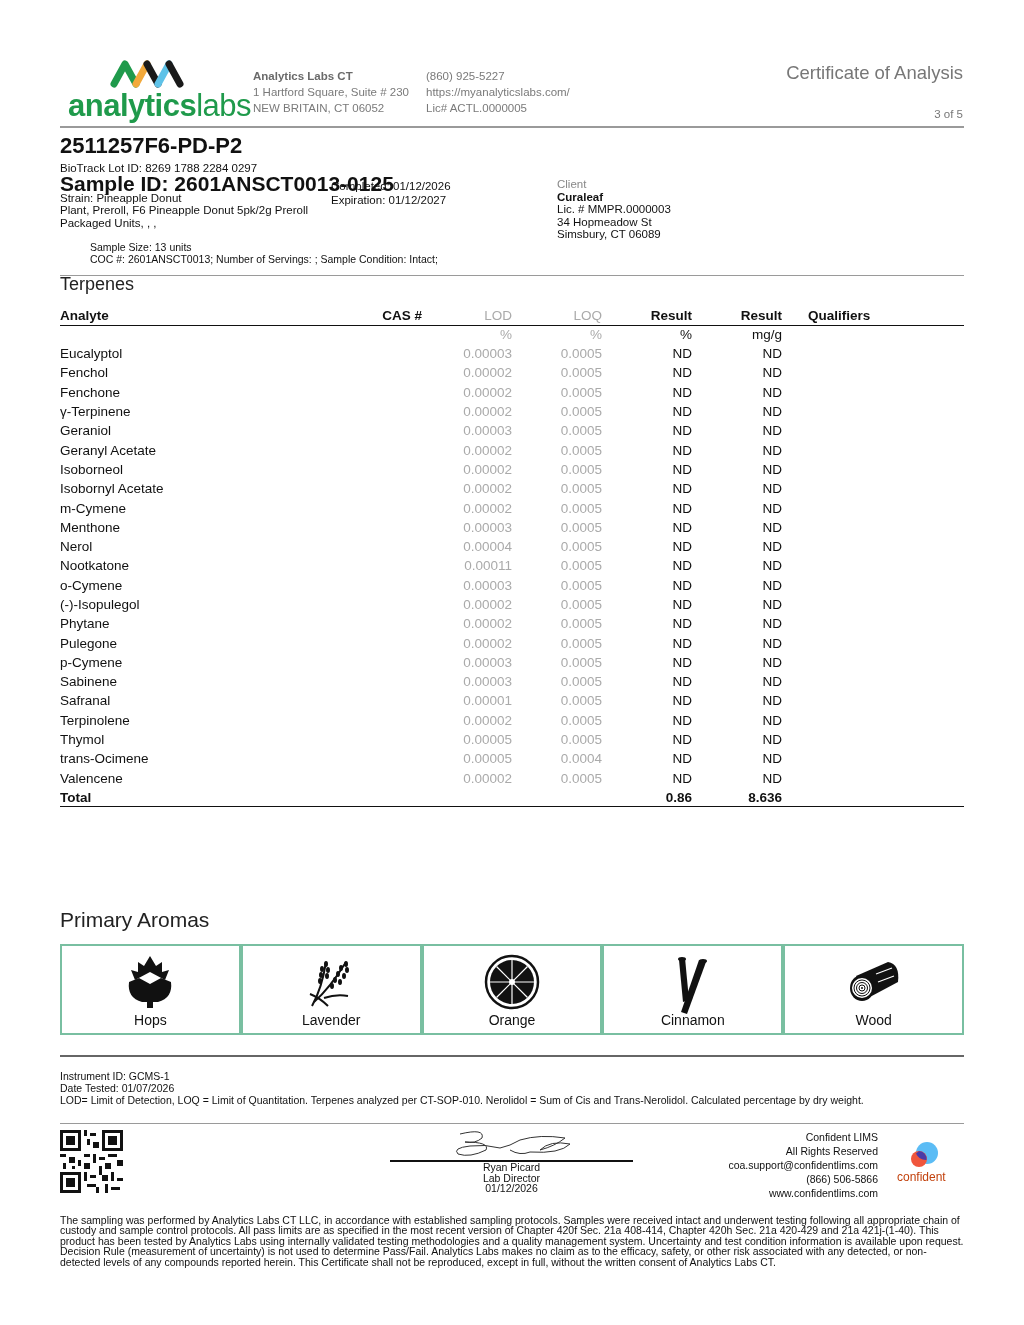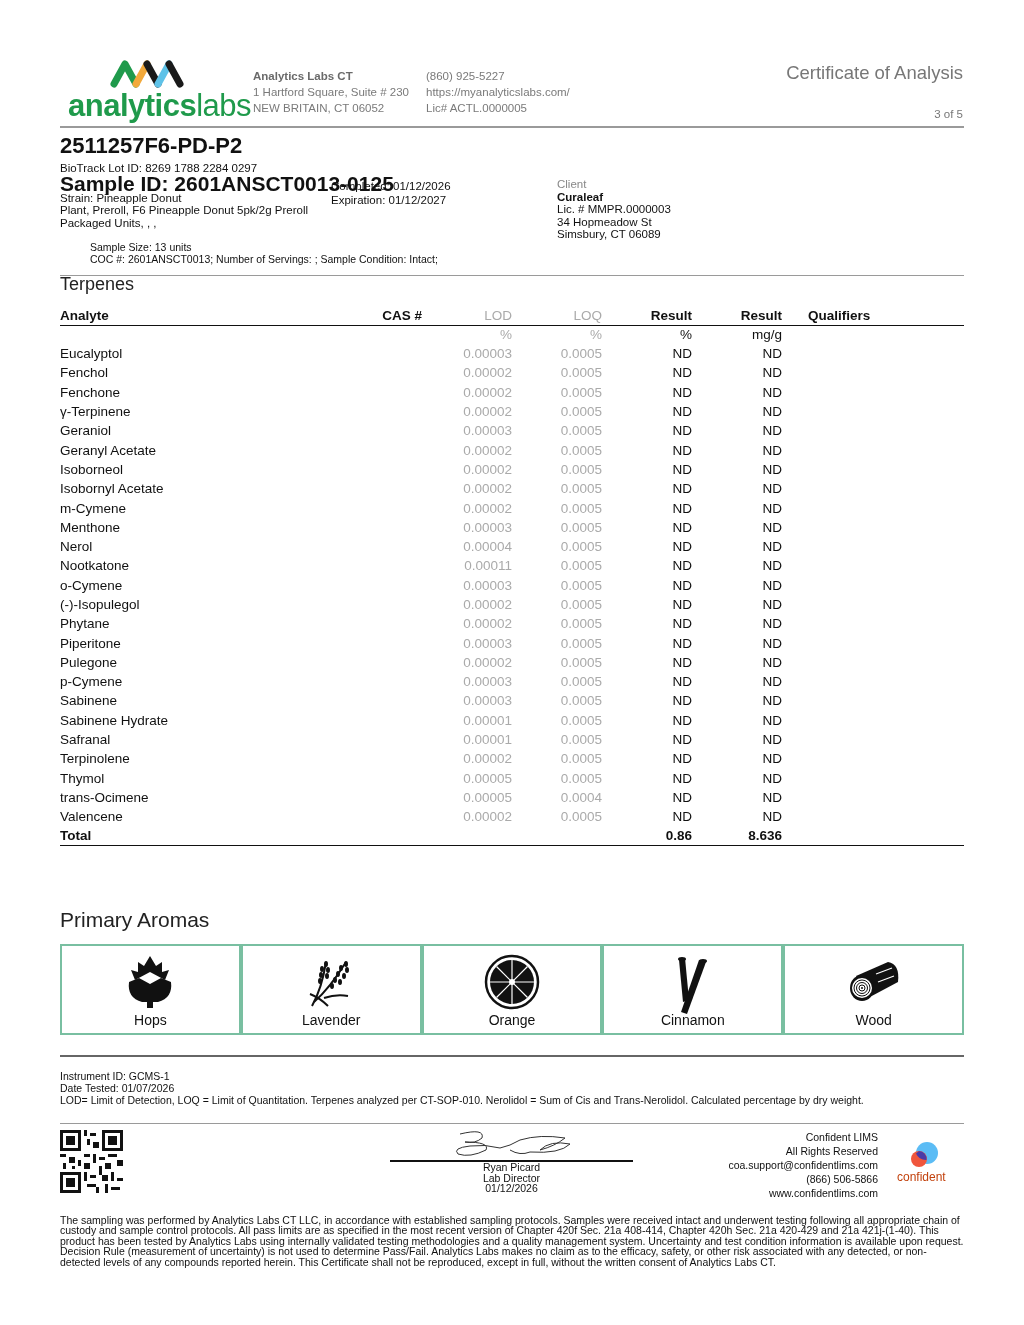--- a/index.html
+++ b/index.html
@@ -273,59 +273,41 @@
       <tr>
         <td class="c-an">Phytane</td>
         <td class="c-cas"></td>
         <td class="c-lod">0.00002</td>
         <td class="c-loq">0.0005</td>
         <td class="c-rp">ND</td>
         <td class="c-rm">ND</td>
         <td class="c-q"></td>
       </tr>
       <tr>
-        <td class="c-an">Piperitone</td>
+        <td class="c-an">Pulegone</td>
+        <td class="c-cas"></td>
+        <td class="c-lod">0.00002</td>
+        <td class="c-loq">0.0005</td>
+        <td class="c-rp">ND</td>
+        <td class="c-rm">ND</td>
+        <td class="c-q"></td>
+      </tr>
+      <tr>
+        <td class="c-an">p-Cymene</td>
         <td class="c-cas"></td>
         <td class="c-lod">0.00003</td>
         <td class="c-loq">0.0005</td>
         <td class="c-rp">ND</td>
         <td class="c-rm">ND</td>
         <td class="c-q"></td>
       </tr>
       <tr>
-        <td class="c-an">Pulegone</td>
-        <td class="c-cas"></td>
-        <td class="c-lod">0.00002</td>
-        <td class="c-loq">0.0005</td>
-        <td class="c-rp">ND</td>
-        <td class="c-rm">ND</td>
-        <td class="c-q"></td>
-      </tr>
-      <tr>
-        <td class="c-an">p-Cymene</td>
+        <td class="c-an">Sabinene</td>
         <td class="c-cas"></td>
         <td class="c-lod">0.00003</td>
-        <td class="c-loq">0.0005</td>
-        <td class="c-rp">ND</td>
-        <td class="c-rm">ND</td>
-        <td class="c-q"></td>
-      </tr>
-      <tr>
-        <td class="c-an">Sabinene</td>
-        <td class="c-cas"></td>
-        <td class="c-lod">0.00003</td>
-        <td class="c-loq">0.0005</td>
-        <td class="c-rp">ND</td>
-        <td class="c-rm">ND</td>
-        <td class="c-q"></td>
-      </tr>
-      <tr>
-        <td class="c-an">Sabinene Hydrate</td>
-        <td class="c-cas"></td>
-        <td class="c-lod">0.00001</td>
         <td class="c-loq">0.0005</td>
         <td class="c-rp">ND</td>
         <td class="c-rm">ND</td>
         <td class="c-q"></td>
       </tr>
       <tr>
         <td class="c-an">Safranal</td>
         <td class="c-cas"></td>
         <td class="c-lod">0.00001</td>
         <td class="c-loq">0.0005</td>

